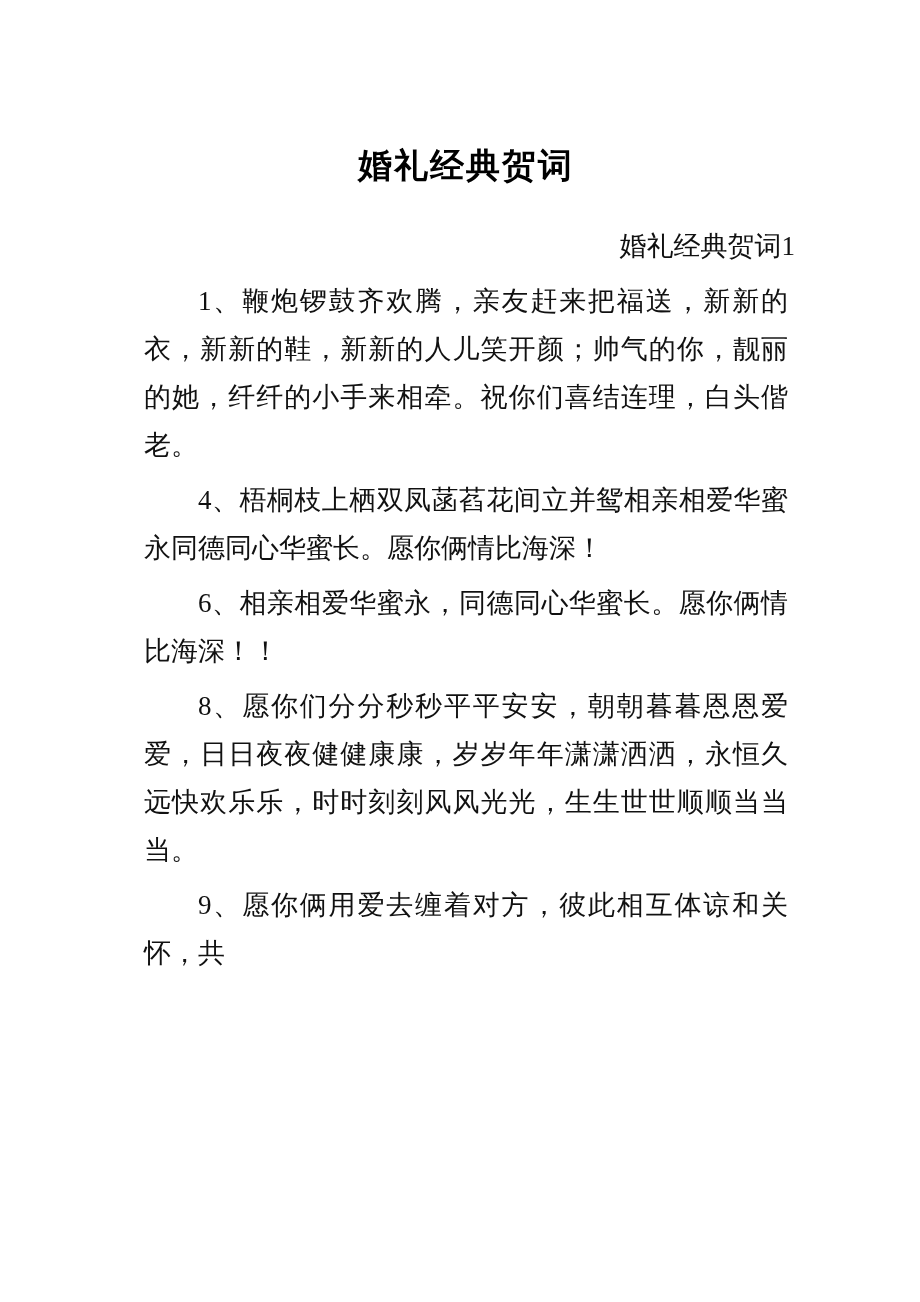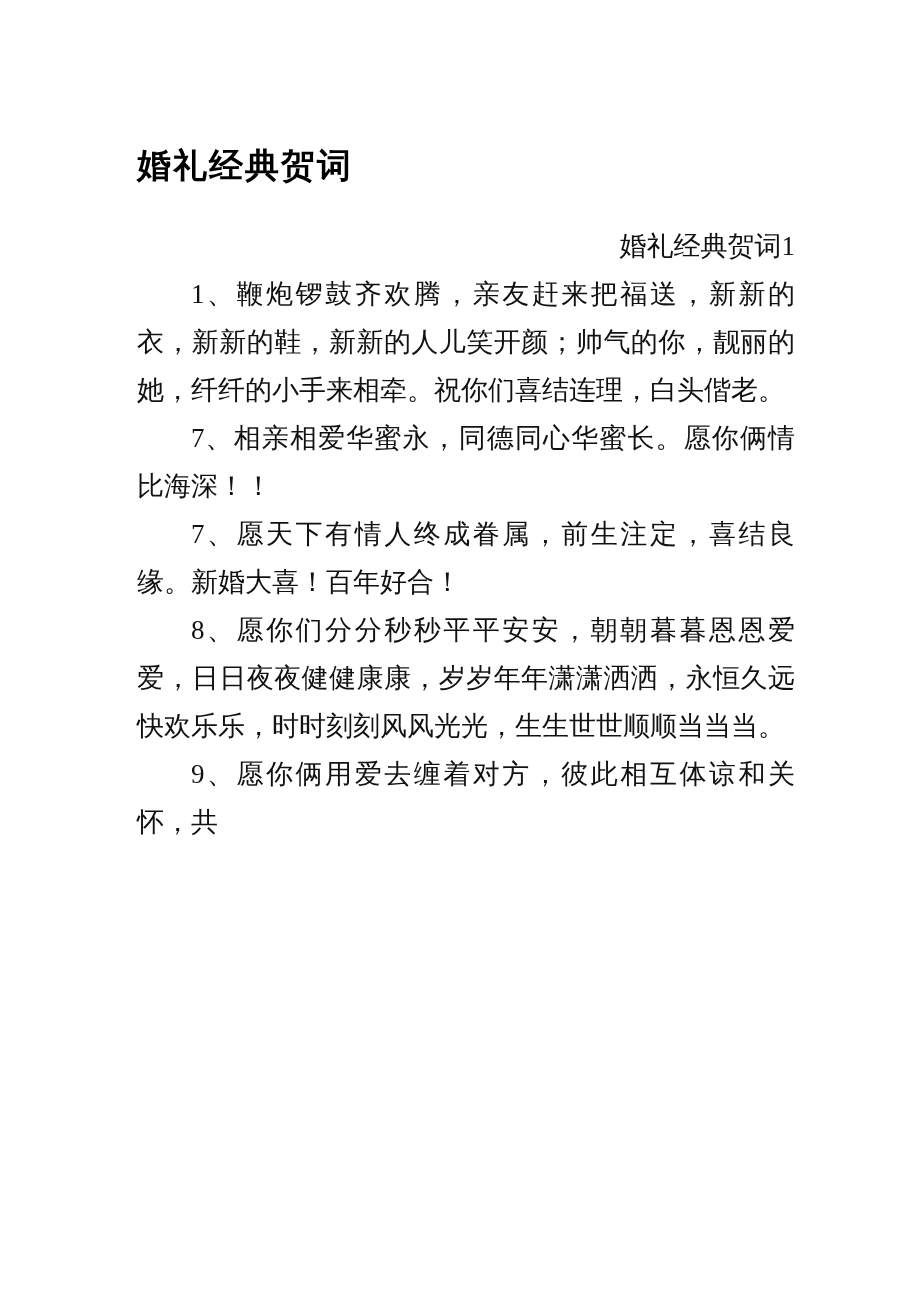--- a/index.html
+++ b/index.html
@@ -20,51 +20,51 @@
     height: 1302px;
     padding: 140px 125px 0 137px;
     background: #ffffff;
   }
   .doc-title {
     margin: 0 0 0 0;
     height: 52px;
     line-height: 52px;
     font-size: 34px;
     font-weight: bold;
-    text-align: left;
+    text-align: center;
     letter-spacing: 2px;
     color: #000000;
   }
   .section-heading {
     margin: 30px 0 0 0;
     font-size: 27px;
     line-height: 48px;
     font-weight: normal;
     text-align: right;
   }
   .body-text p {
-    margin: 0;
+    margin: 7px;
     font-size: 27px;
     line-height: 48px;
     text-align: justify;
     text-indent: 2em;
     word-break: break-all;
     overflow-wrap: break-word;
   }
 </style>
 </head>
 <body>
 
 <div class="page">
 
   <h1 class="doc-title">婚礼经典贺词</h1>
 
   <div class="section-heading">婚礼经典贺词1</div>
 
   <div class="body-text">
     <p>1、鞭炮锣鼓齐欢腾，亲友赶来把福送，新新的衣，新新的鞋，新新的人儿笑开颜；帅气的你，靓丽的她，纤纤的小手来相牵。祝你们喜结连理，白头偕老。</p>
-    <p>7、相亲相爱华蜜永，同德同心华蜜长。愿你俩情比海深！！</p>
-    <p>7、愿天下有情人终成眷属，前生注定，喜结良缘。新婚大喜！百年好合！</p>
+    <p>4、梧桐枝上栖双凤菡萏花间立并鸳相亲相爱华蜜永同德同心华蜜长。愿你俩情比海深！</p>
+    <p>6、相亲相爱华蜜永，同德同心华蜜长。愿你俩情比海深！！</p>
     <p>8、愿你们分分秒秒平平安安，朝朝暮暮恩恩爱爱，日日夜夜健健康康，岁岁年年潇潇洒洒，永恒久远快欢乐乐，时时刻刻风风光光，生生世世顺顺当当当。</p>
     <p>9、愿你俩用爱去缠着对方，彼此相互体谅和关怀，共</p>
   </div>
 
 </div>
 
 </body></html>

